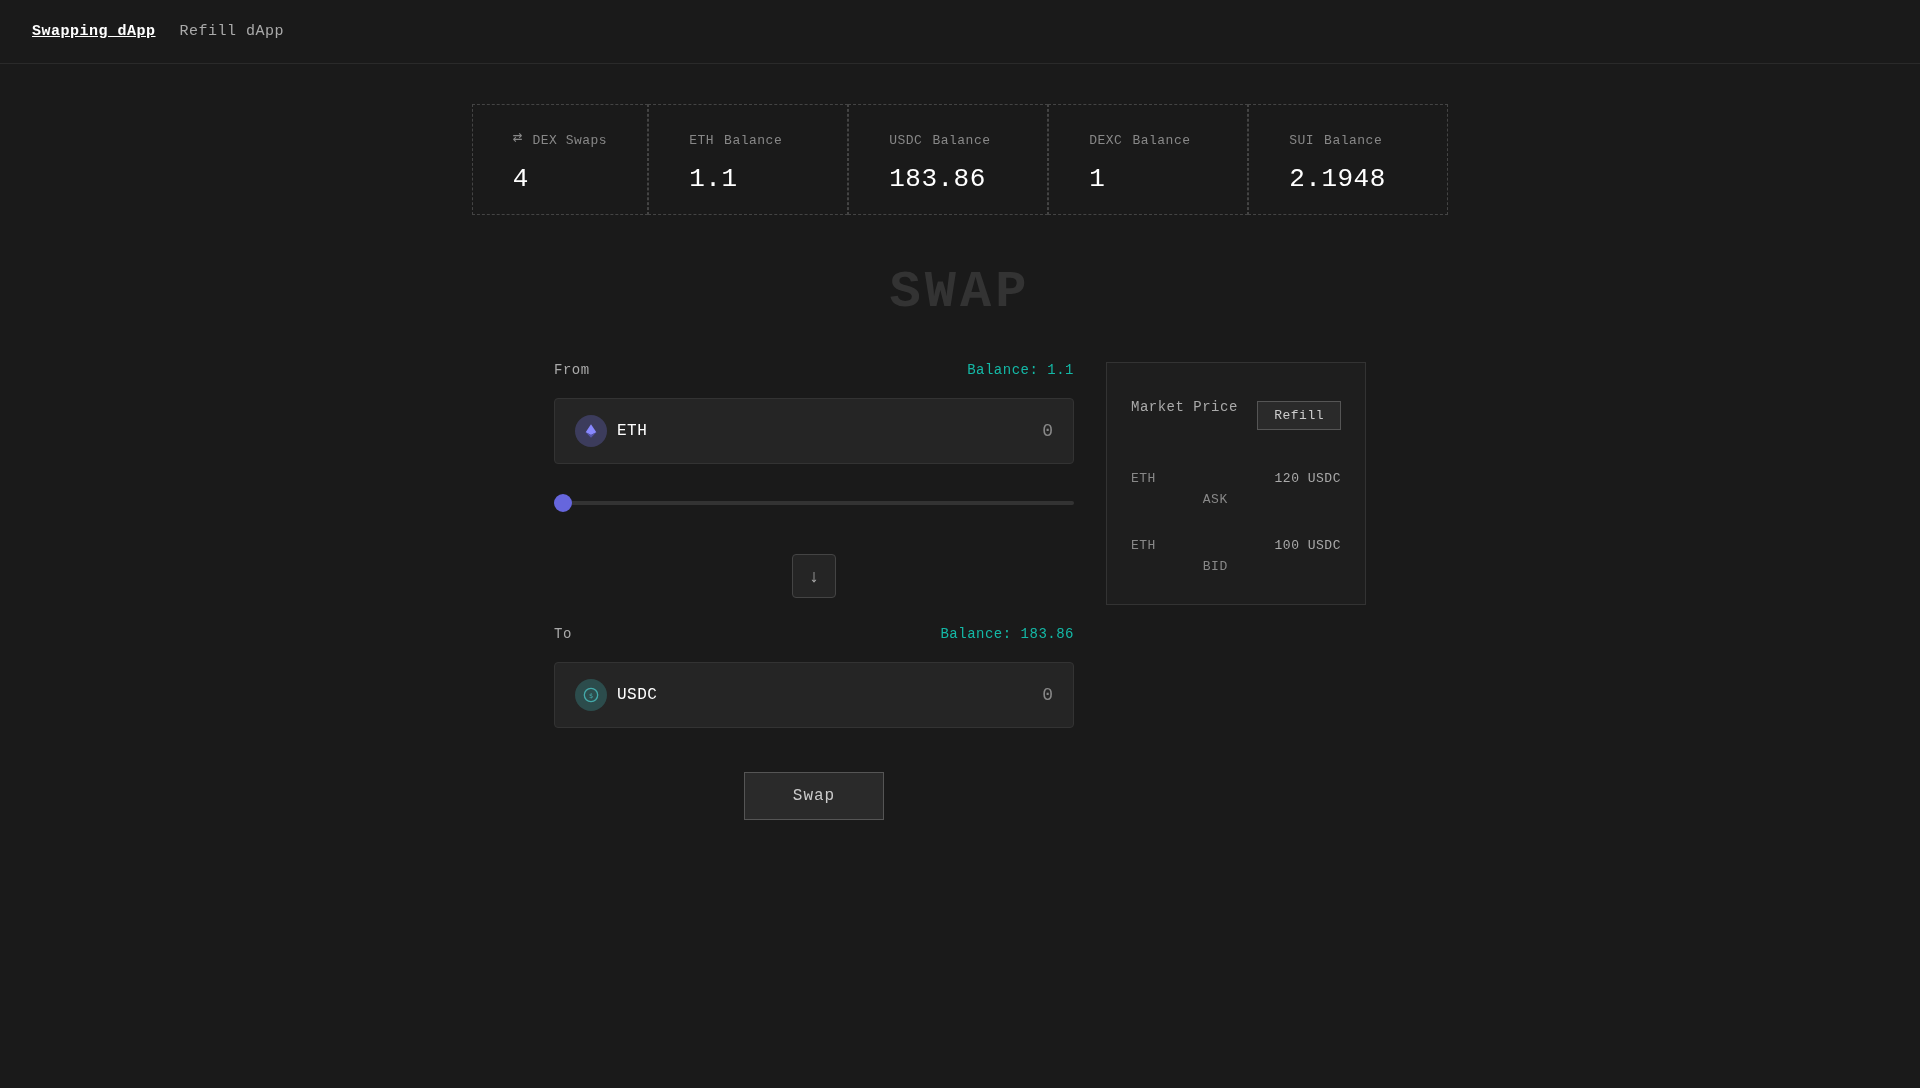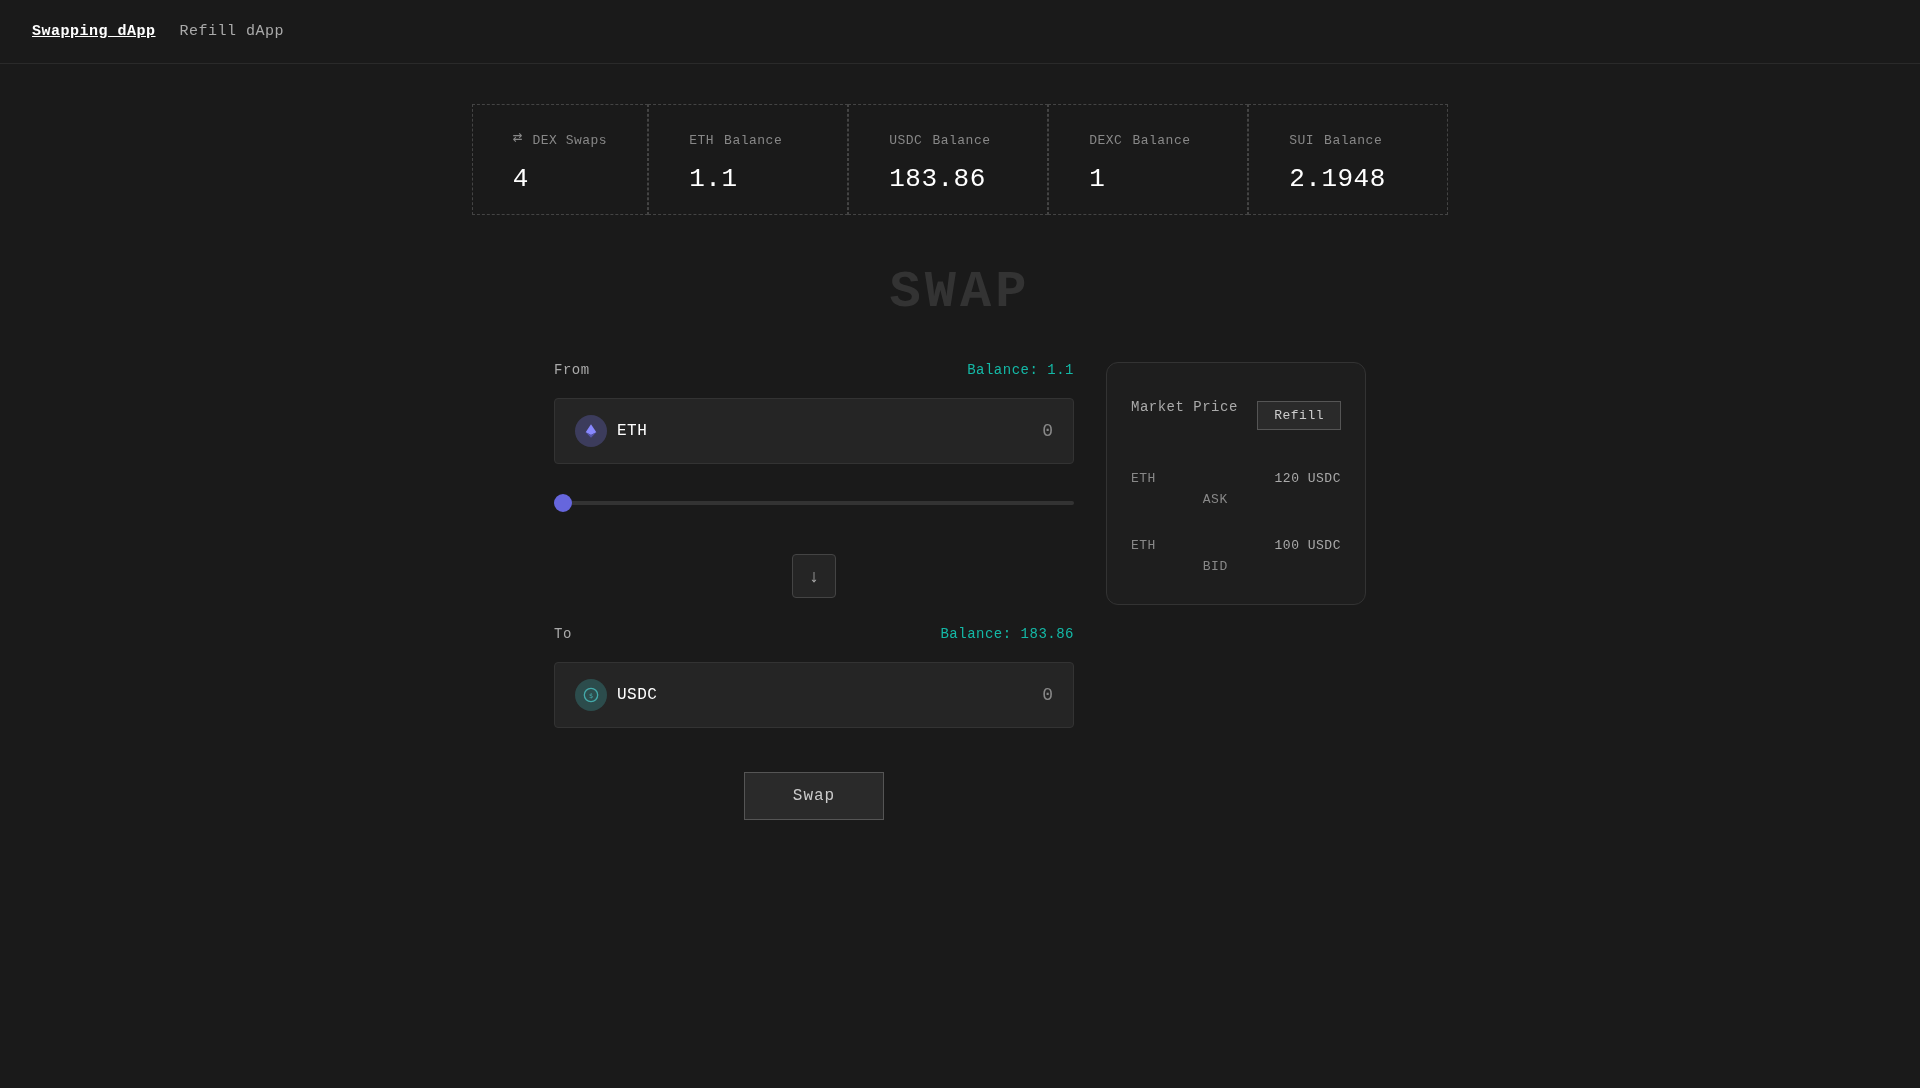--- a/index.html
+++ b/index.html
@@ -294,21 +294,21 @@
       cursor: pointer;
       letter-spacing: 1px;
       margin-top: 16px;
       align-self: center;
     }
 
     
     .market-panel {
       background: #1e1e1e;
       border: 1px solid #333333;
-      border-radius: 12px;
+      border-radius: 0;
       padding: 20px 24px;
       min-width: 260px;
     }
 
     .market-panel-header {
       display: flex;
       align-items: center;
       justify-content: space-between;
       margin-bottom: 20px;
     }

